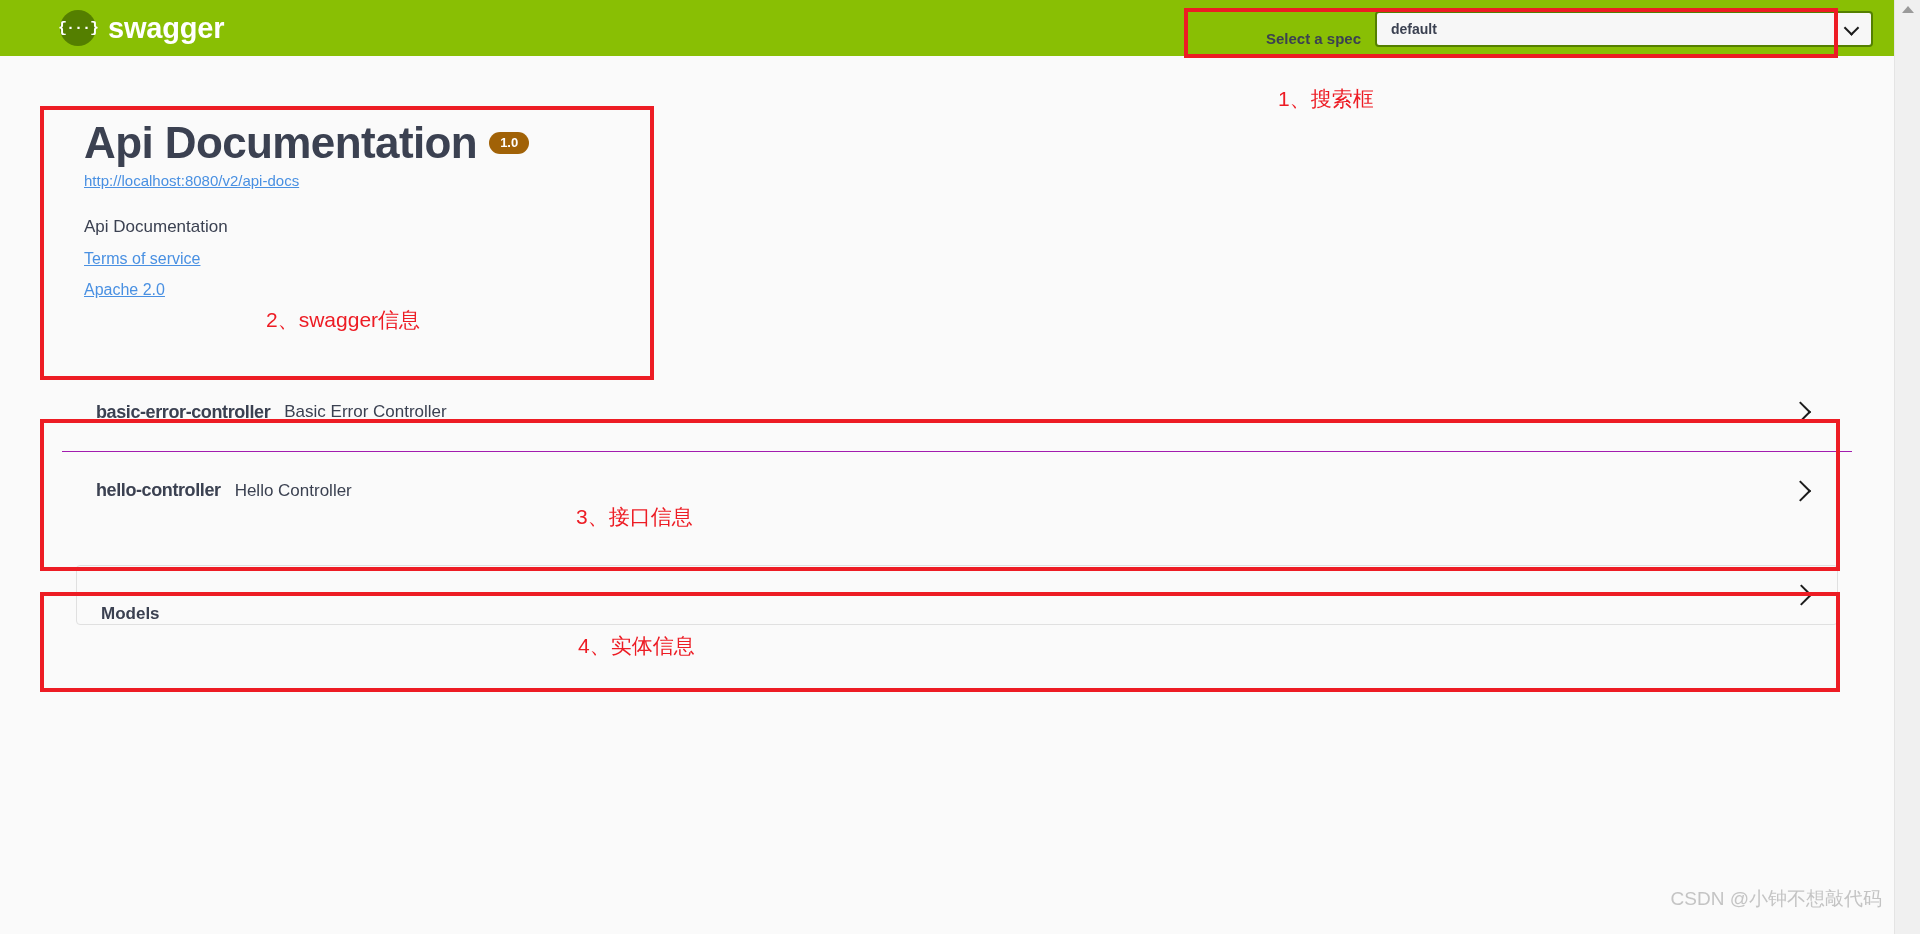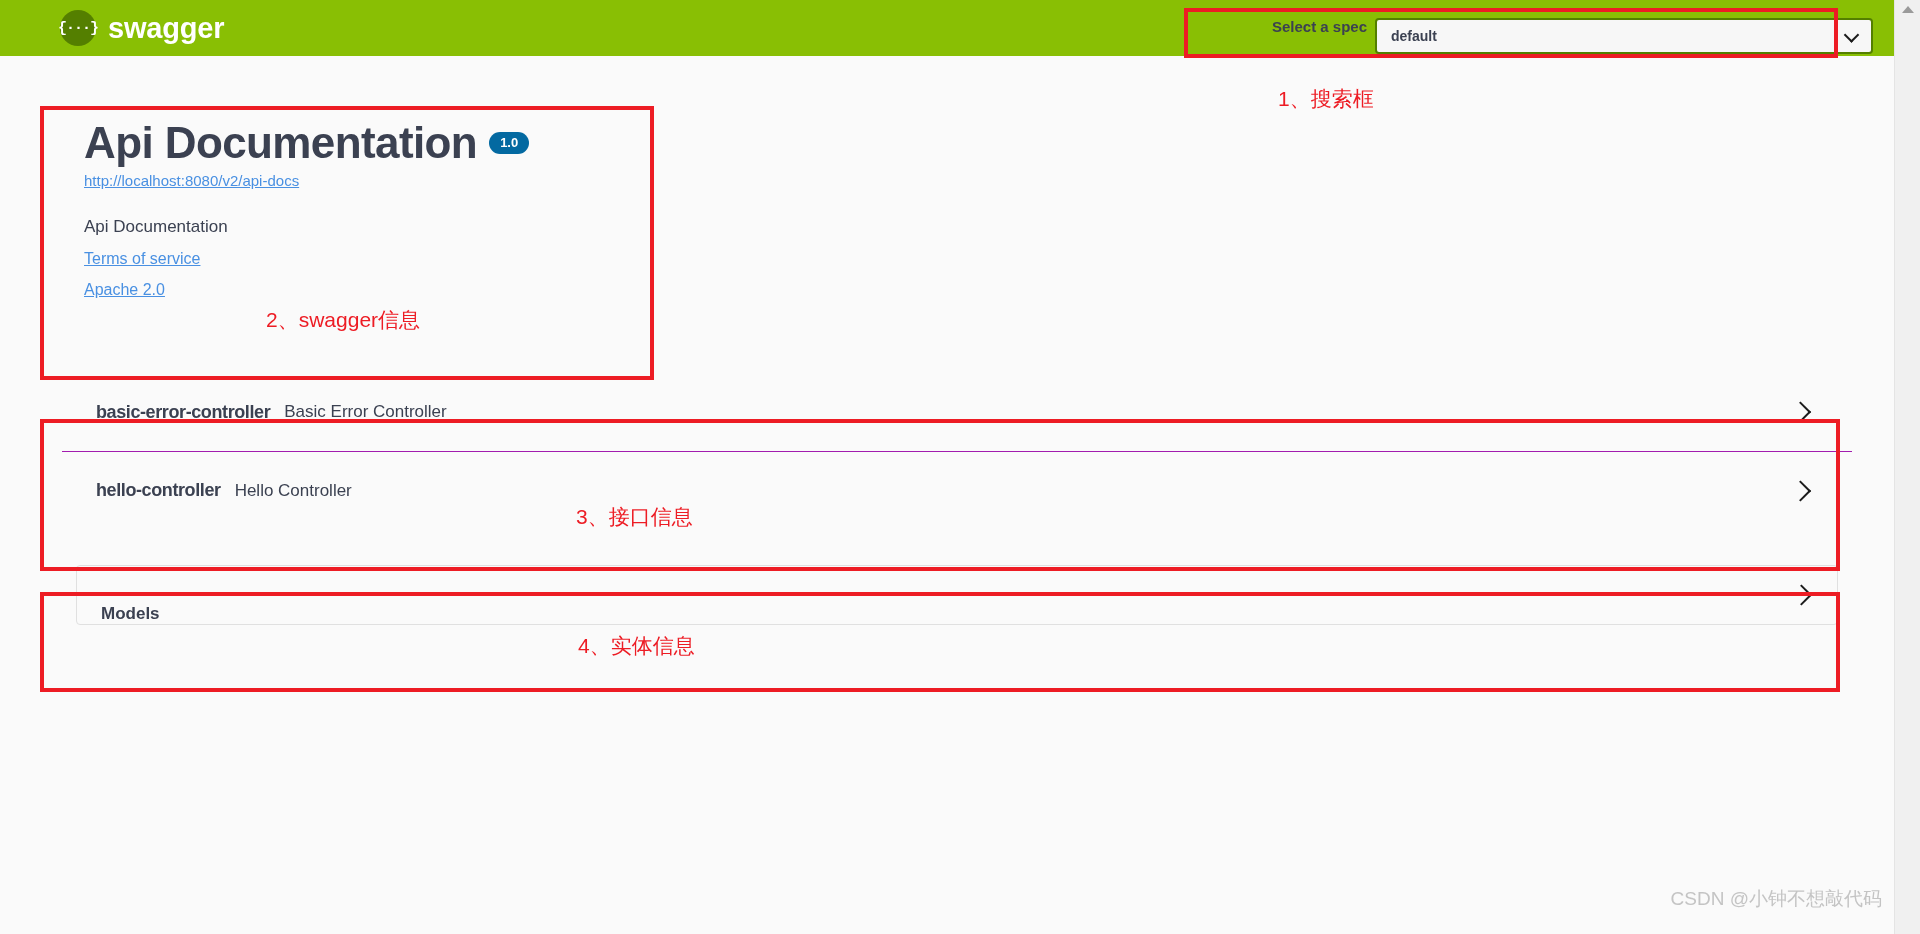--- a/index.html
+++ b/index.html
@@ -48,24 +48,24 @@
   }
   .logo-text {
     color: #ffffff;
     font-size: 29px;
     font-weight: bold;
     letter-spacing: -0.2px;
   }
   .spec-selector {
     position: absolute;
     right: 22px;
-    top: 18px;
-    display: flex;
-    align-items: flex-start;
-    gap: 8px;
+    top: 9px;
+    display: flex;
+    align-items: flex-end;
+    gap: 14px;
     height: 38px;
   }
   .spec-label {
     color: #3b4151;
     font-size: 15px;
     font-weight: bold;
   }
   .spec-select {
     position: relative;
     width: 498px;
@@ -116,21 +116,21 @@
   .api-title {
     font-size: 44px;
     font-weight: bold;
     color: #3b4151;
     line-height: 1.05;
     margin: 0;
     letter-spacing: -0.6px;
   }
   .version-badge {
     margin-top: 12px;
-    background: #0369a1;
+    background: #a16207;
     color: #ffffff;
     font-size: 13px;
     font-weight: bold;
     border-radius: 58px;
     padding: 3px 11px;
     line-height: 1.25;
   }
   .base-url {
     font-family: "Liberation Mono", "DejaVu Sans Mono", monospace;
     font-size: 14px;

